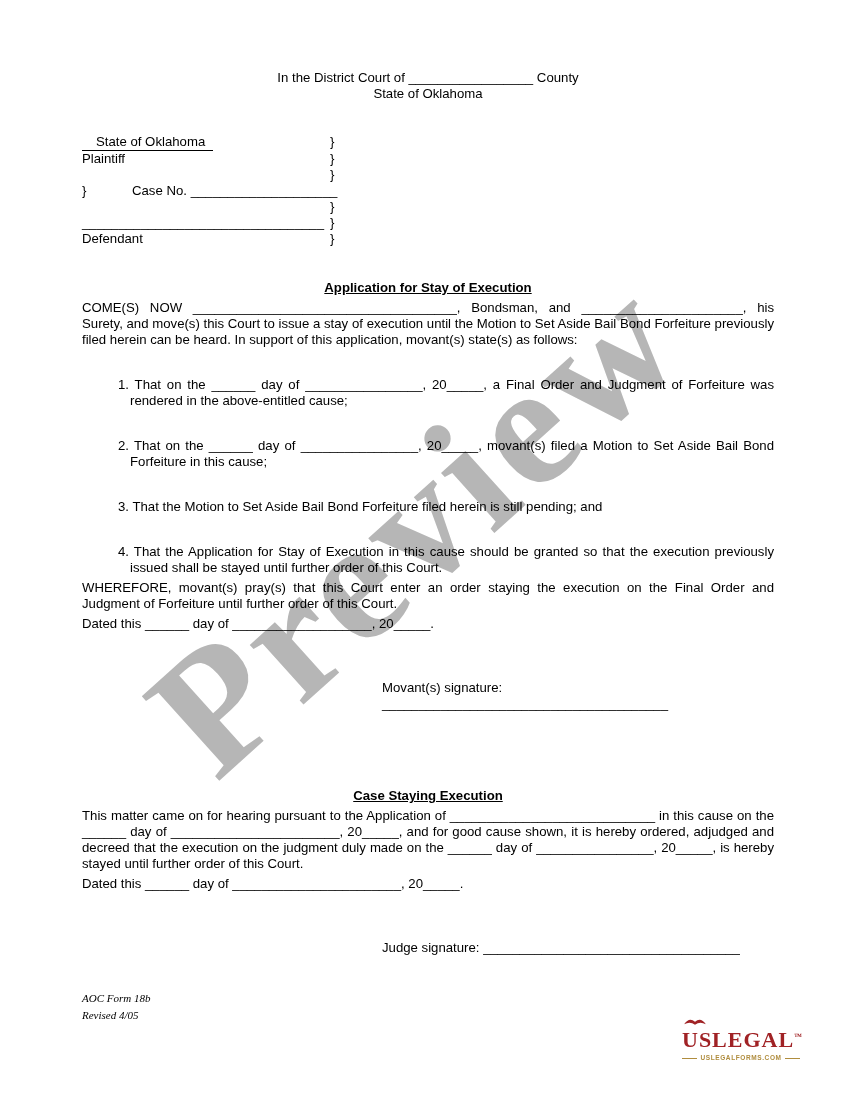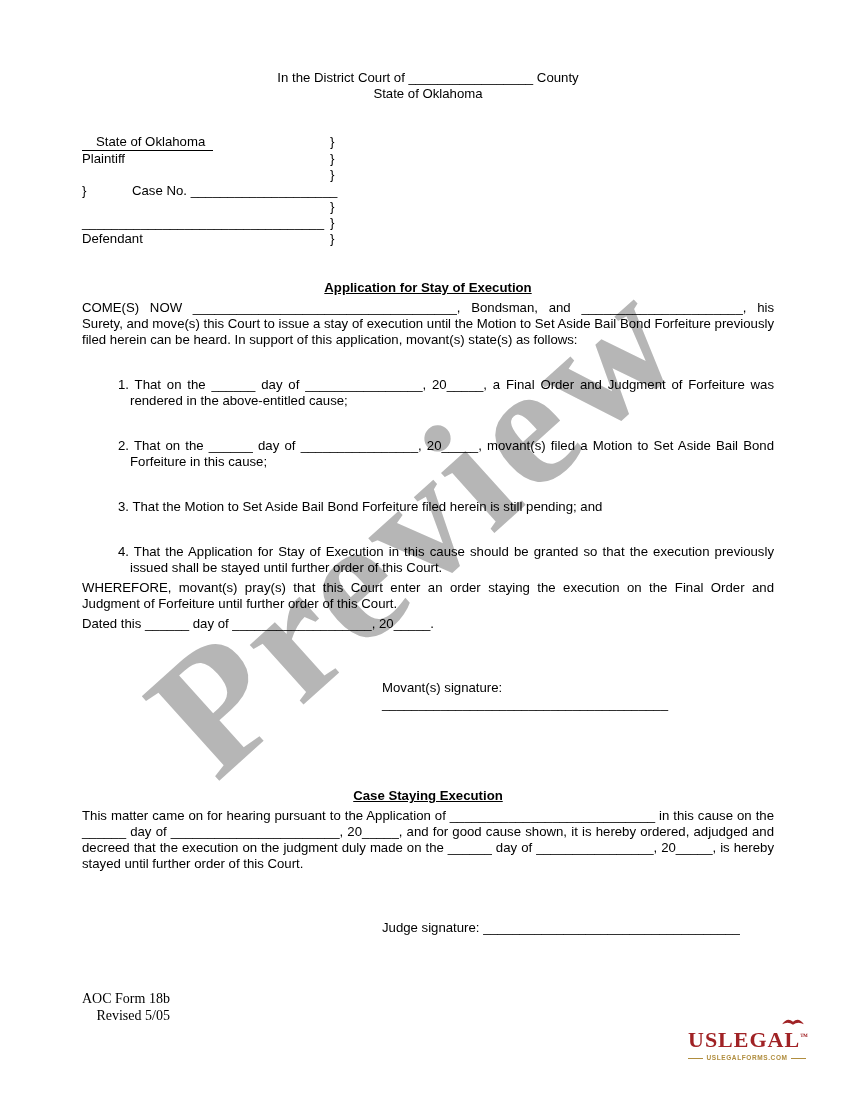--- a/index.html
+++ b/index.html
@@ -59,31 +59,31 @@
   }
   .dated { margin-top: 4px; text-align: left; }
   .sig-line { margin-top: 48px; margin-left: 300px; }
   .order-title { margin-top: 76px; }
   .footer {
     position: absolute;
     left: 82px;
     top: 990px;
     z-index: 1;
     font-family: "Liberation Serif", serif;
-    font-size: 14px;
+    font-style: italic;
+    font-size: 11px;
     line-height: 17px;
-    text-align: right;
   }
   .logo {
     position: absolute;
-    right: 44px;
+    right: 50px;
     top: 1016px;
     z-index: 1;
     width: 118px;
-    text-align: right;
+    text-align: left;
   }
   .logo-eagle { height: 10px; line-height: 0; }
   .logo-brand {
     font-family: "Liberation Serif", serif;
     font-weight: bold;
     font-size: 22px;
     line-height: 22px;
     color: #a02225;
     letter-spacing: 1px;
     white-space: nowrap;
@@ -185,31 +185,32 @@
       <span>Movant(s) signature:</span>
       <span>_______________________________________</span>
     </div>
 
     <div class="doc-title order-title">
       <span class="u">Case Staying Execution</span>
     </div>
 
     <div class="para">This matter came on for hearing pursuant to the Application of ____________________________ in this cause on the ______ day of _______________________, 20_____, and for good cause shown, it is hereby ordered, adjudged and decreed that the execution on the judgment duly made on the ______ day of ________________, 20_____, is hereby stayed until further order of this Court.</div>
 
+    <div class="dated">Dated this ______ day of _______________________, 20_____.</div>
 
     <div class="sig-line">
       <span>Judge signature:</span>
       <span>___________________________________</span>
     </div>
 
   </div>
 
   <div class="footer">
     <div>AOC Form 18b</div>
-    <div>Revised 5/05</div>
+    <div>Revised 4/05</div>
   </div>
 
   <div class="logo">
     <div class="logo-eagle">
       <svg width="26" height="10" viewBox="0 0 28 12" aria-hidden="true">
         <path d="M1 10 Q7 1 14 7 Q21 1 27 10 Q20 6 14 10.5 Q8 6 1 10 Z" fill="#a02225"></path>
       </svg>
     </div>
     <div class="logo-brand">
       <span>USLEGAL</span><span class="logo-tm">™</span>

